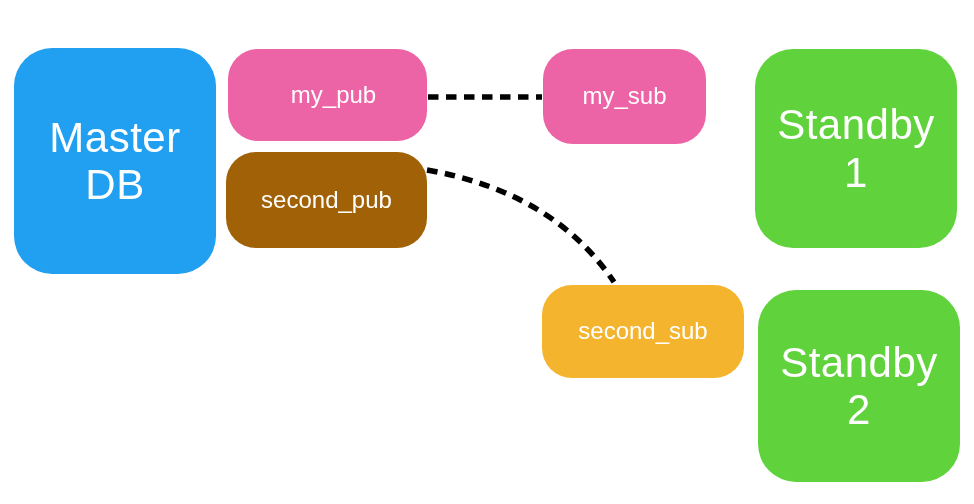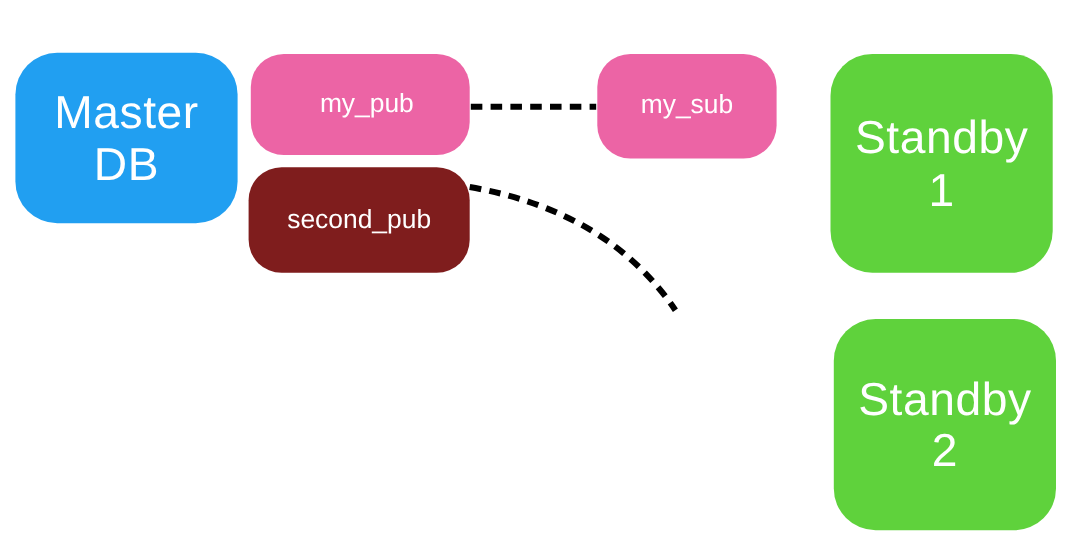--- a/index.html
+++ b/index.html
@@ -40,21 +40,21 @@
     border-radius: 38px;
     font-size: 42px;
     line-height: 1.13;
     letter-spacing: 0.5px;
   }
   .node-pill {
     border-radius: 30px;
     font-size: 24px;
     line-height: 1.1;
   }
-  .node-master-db   { left: 14px;  top: 48px;  width: 202px; height: 155px; }
+  .node-master-db   { left: 14px;  top: 48px;  width: 202px; height: 226px; }
   .node-my-pub      { left: 228px; top: 49px;  width: 199px; height: 92px;  }
   .node-second-pub  { left: 226px; top: 152px; width: 201px; height: 96px;  }
   .node-my-sub      { left: 543px; top: 49px;  width: 163px; height: 95px; text-align: center;  }
   .node-standby-1   { left: 755px; top: 49px;  width: 202px; height: 199px; }
   .node-second-sub  { left: 542px; top: 285px; width: 202px; height: 93px;  }
   .node-standby-2   { left: 758px; top: 290px; width: 202px; height: 192px; }
 </style>
 </head>
 <body>
 
@@ -67,32 +67,35 @@
 
   <div class="node node-large node-master-db" style="background-color: rgb(33, 159, 241);">
     <span class="label">Master
 DB</span>
   </div>
 
   <div class="node node-pill node-my-pub" style="background-color: rgb(236, 100, 165); padding-left: 12px;">
     <span class="label">my_pub</span>
   </div>
 
-  <div class="node node-pill node-second-pub" style="background-color: #7f1d1d;">
+  <div class="node node-pill node-second-pub" style="background-color: #a16207;">
     <span class="label">second_pub</span>
   </div>
 
   <div class="node node-pill node-my-sub" style="background-color: rgb(236, 100, 165);">
     <span class="label">my_sub</span>
   </div>
 
   <div class="node node-large node-standby-1" style="background-color: rgb(95, 210, 60);">
     <span class="label">Standby
 1</span>
   </div>
 
+  <div class="node node-pill node-second-sub" style="background-color: rgb(245, 180, 46);">
+    <span class="label">second_sub</span>
+  </div>
 
   <div class="node node-large node-standby-2" style="background-color: rgb(95, 210, 60);">
     <span class="label">Standby
 2</span>
   </div>
 
 </div>
 
 </body></html>

